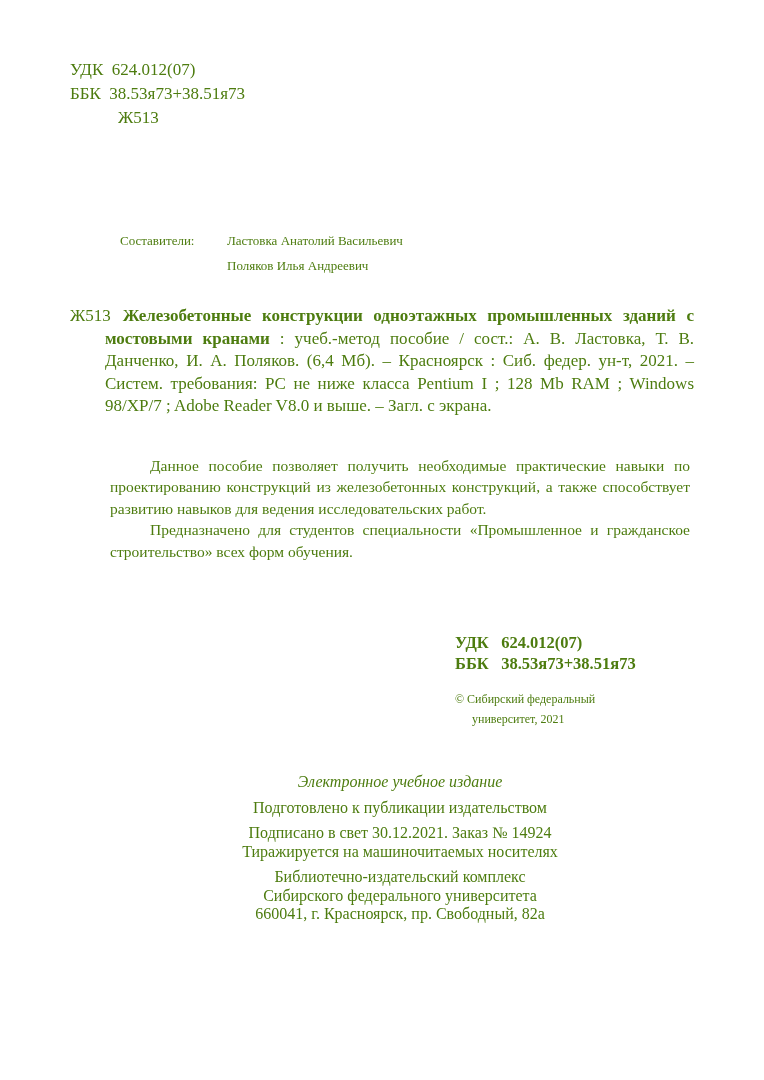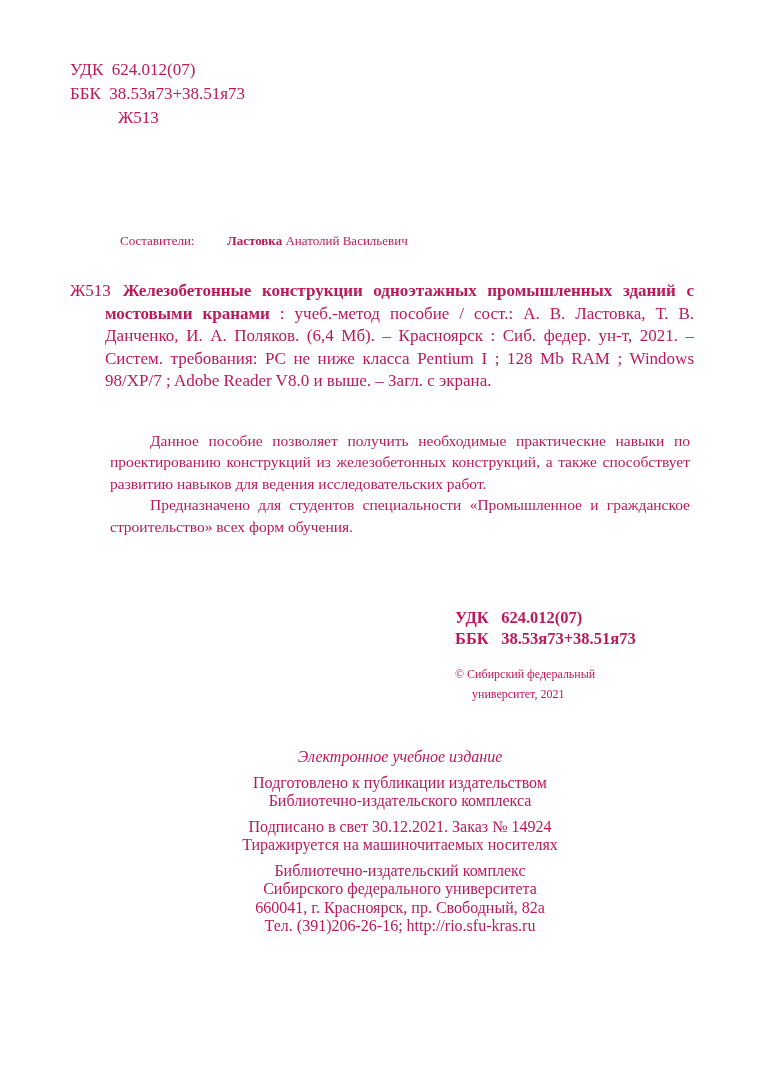--- a/index.html
+++ b/index.html
@@ -3,35 +3,35 @@
 <meta charset="utf-8">
 <style>
   * { margin: 0; padding: 0; box-sizing: border-box; }
   html, body { background: #ffffff; }
   .page {
     position: relative;
     width: 764px;
     height: 1080px;
     background: #ffffff;
     font-family: "Liberation Serif", "DejaVu Serif", serif;
-    color: #be185d;
+    color: #4d7c0f;
     padding: 58px 70px 0 70px;
     overflow: hidden;
   }
   .pre { white-space: pre; }
 
   
   .top-codes { font-size: 17px; line-height: 24px; }
   .top-codes .code-indent { padding-left: 48px; }
 
   
   .compilers { margin-top: 98px; font-size: 13px; line-height: 25px; margin-left: 50px; }
   .compilers .row { display: flex; }
   .compilers .label-col { width: 107px; flex: 0 0 107px; }
-  .compilers b { font-weight: bold; }
+  .compilers b { font-weight: normal; }
 
   
   .entry {
     margin-top: 27px;
     font-size: 17px;
     line-height: 22.5px;
     text-align: justify;
     margin-left: 35px;
     text-indent: -35px;
   }
@@ -65,20 +65,21 @@
     <div class="code-indent">Ж513</div>
   </div>
 
   <div class="compilers">
     <div class="row">
       <span class="label-col">Составители:</span>
       <span><b>Ластовка</b><span> Анатолий Васильевич</span></span>
     </div>
     <div class="row">
       <span class="label-col"></span>
+      <span><b>Поляков</b><span> Илья Андреевич</span></span>
     </div>
   </div>
 
   <p class="entry">
     <span class="entry-code">Ж513</span><b>Железобетонные конструкции одноэтажных промышленных зданий с мостовыми кранами</b><span> : учеб.-метод пособие / сост.: А. В. Ластовка, Т. В. Данченко, И. А. Поляков. (6,4 Мб). – Красноярск : Сиб. федер. ун-т, 2021. – Систем. требования: PC не ниже класса Pentium I ; 128 Mb RAM ; Windows 98/XP/7 ; Adobe Reader V8.0 и выше. – Загл. с экрана.</span>
   </p>
 
   <div class="annotation">
     <p>Данное пособие позволяет получить необходимые практические навыки по проектированию конструкций из железобетонных конструкций, а также способствует развитию навыков для ведения исследовательских работ.</p>
     <p>Предназначено для студентов специальности «Промышленное и гражданское строительство» всех форм обучения.</p>
@@ -91,27 +92,25 @@
 
   <div class="copyright">
     <div>© Сибирский федеральный</div>
     <div class="indented">университет, 2021</div>
   </div>
 
   <div class="colophon">
     <div class="edition-type">Электронное учебное издание</div>
     <div class="group">
       <div>Подготовлено к публикации издательством</div>
-      <div>Библиотечно-издательского комплекса</div>
     </div>
     <div class="group">
       <div>Подписано в свет 30.12.2021. Заказ № 14924</div>
       <div>Тиражируется на машиночитаемых носителях</div>
     </div>
     <div class="group">
       <div>Библиотечно-издательский комплекс</div>
       <div>Сибирского федерального университета</div>
       <div>660041, г. Красноярск, пр. Свободный, 82а</div>
-      <div>Тел. (391)206-26-16; http://rio.sfu-kras.ru</div>
     </div>
   </div>
 
 </div>
 
 </body></html>

